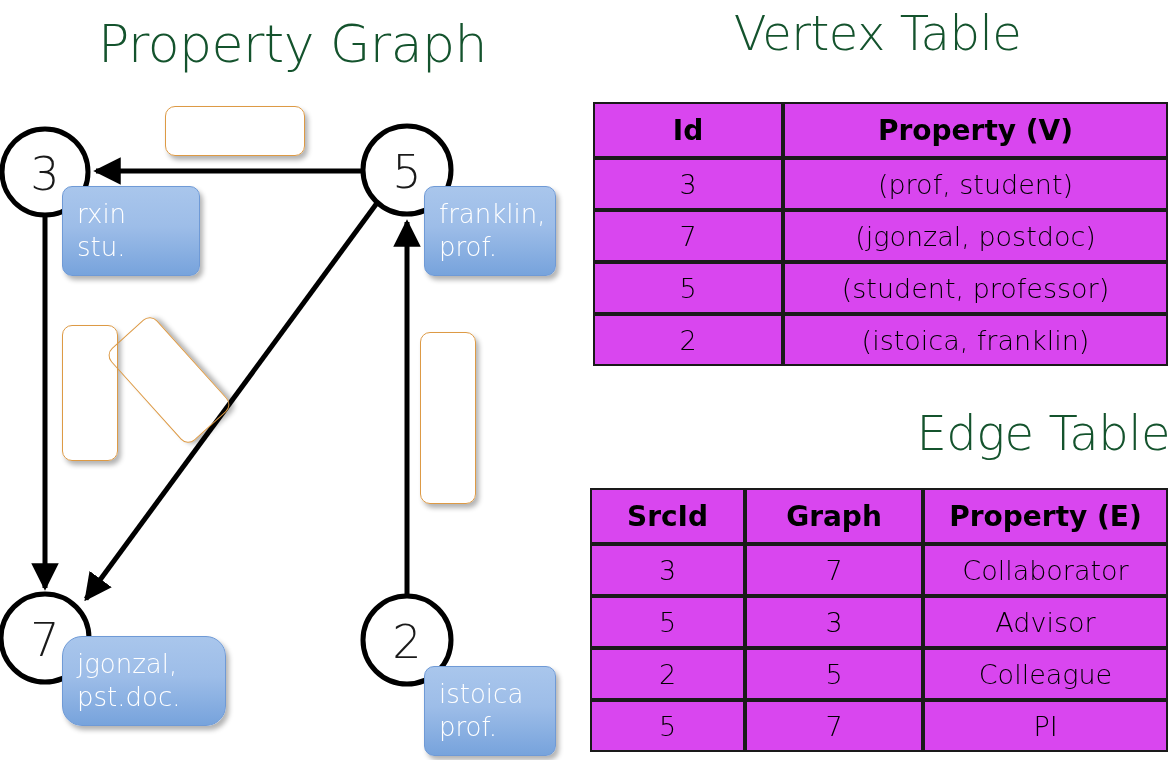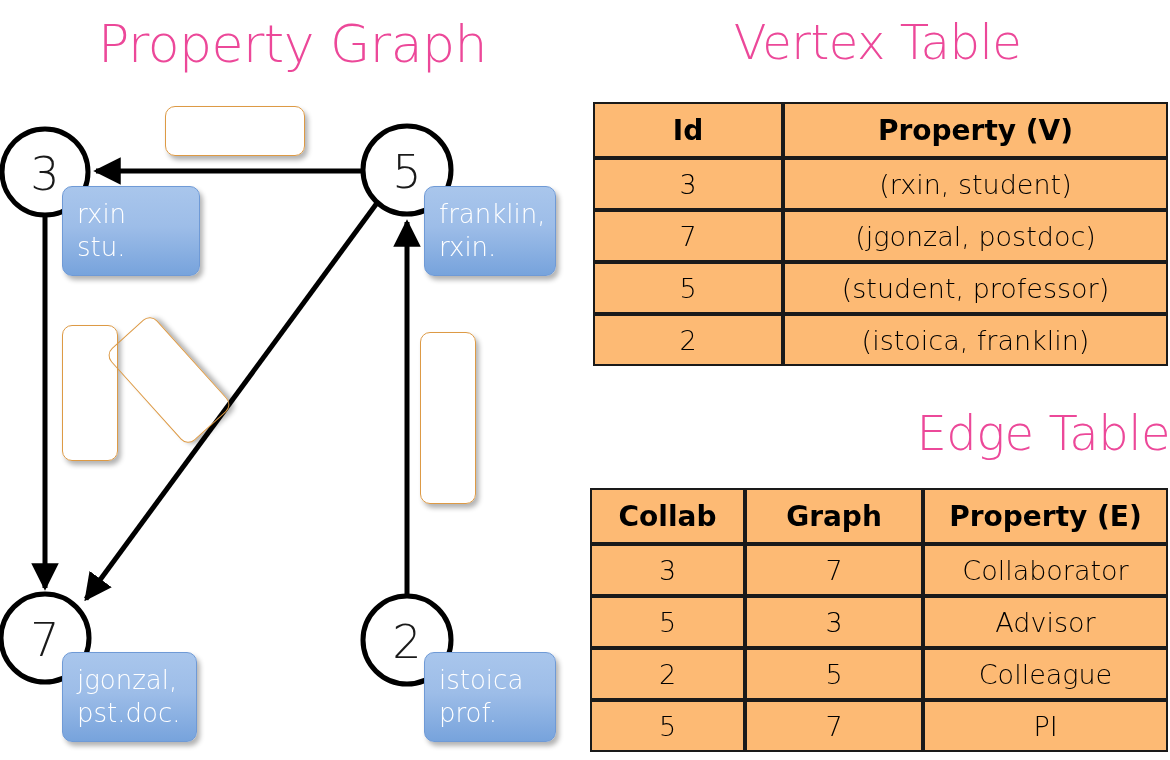--- a/index.html
+++ b/index.html
@@ -14,31 +14,31 @@
     overflow: hidden;
     font-family: "Liberation Sans", sans-serif;
     color: #000000;
   }
 
   
   .title {
     position: absolute;
     font-family: "DejaVu Sans", sans-serif;
     font-weight: 300;
-    color: #ec4899;
+    color: #14532d;
     letter-spacing: -0.5px;
     white-space: nowrap;
   }
   #title-property-graph {
     left: 0; top: 14px; width: 585px;
     text-align: center;
     font-size: 52px;
   }
   #title-vertex-table {
-    left: 585px; top: 14px; width: 585px;
+    left: 585px; top: 5px; width: 585px;
     text-align: center;
     font-size: 48px;
   }
   #title-edge-table {
     left: 585px; top: 405px; width: 585px;
     text-align: right;
     font-size: 48px;
   }
 
   
@@ -85,21 +85,21 @@
     background: linear-gradient(180deg, #efae5d 0%, #eaa css 0%, #e9a css 0%, #eeab58 40%, #e79f4a 100%);
     border: 1px solid #dd9a45;
     font-size: 27px;
     justify-content: center;
     text-align: center;
   }
 
   
   #chip-rxin      { left: 62px;  top: 186px; width: 138px; height: 90px; }
   #chip-franklin  { left: 424px; top: 186px; width: 132px; height: 90px; }
-  #chip-jgonzal   { left: 62px;  top: 652px; width: 135px; height: 90px; }
+  #chip-jgonzal   { left: 62px;  top: 636px; width: 164px; height: 90px; border-radius: 20px; }
   #chip-istoica   { left: 424px; top: 652px; width: 132px; height: 90px; }
 
   
   #chip-advisor {
     left: 165px; top: 106px; width: 140px; height: 50px;
   }
   #chip-collab {
     left: 62px; top: 325px; width: 56px; height: 136px;
     writing-mode: vertical-rl;
   }
@@ -123,21 +123,21 @@
     font-family: "DejaVu Sans", sans-serif;
     font-weight: 300;
   }
   table.grid td {
     border: 2px solid #1a1a1a;
     text-align: center;
     vertical-align: middle;
     font-size: 27px;
     padding: 0;
     height: 48px;
-    background: #fdba74;
+    background: #d946ef;
   }
   table.grid td.hdr {
     font-weight: 700;
     font-size: 28px;
     height: 52px;
   }
   td.prop-v { background: #d3dff0; }
   td.prop-e { background: #f6ddc3; margin-top: 6px; }
 
   #vertex-table {
@@ -183,26 +183,26 @@
     <text class="node-label" x="45" y="640">7</text>
 
     <circle cx="407" cy="640" r="44" fill="#ffffff" stroke="#000000" stroke-width="5"></circle>
     <text class="node-label" x="407" y="642">2</text>
   </svg>
 
   <div class="chip chip-blue" id="chip-rxin" style="white-space: pre-line;">rxin
 stu.</div>
 
   <div class="chip chip-blue" id="chip-franklin" style="white-space: pre-line;">franklin,
-rxin.</div>
+prof.</div>
 
   <div class="chip chip-blue" id="chip-jgonzal" style="white-space: pre-line;">jgonzal,
 pst.doc.</div>
 
-  <div class="chip chip-blue" id="chip-istoica" style="white-space: pre-line;">istoica
+  <div class="chip chip-blue" id="chip-istoica" style="white-space: pre-line; margin-top: 14px;">istoica
 prof.</div>
 
   <div class="chip chip-orange" id="chip-advisor">Advisor</div>
 
   <div class="chip chip-orange" id="chip-collab">Collab.</div>
 
   <div class="chip chip-orange" id="chip-pi">PI</div>
 
   <div class="chip chip-orange" id="chip-colleague">Colleague</div>
 </div>
@@ -212,21 +212,21 @@
       <col style="width:190px">
       <col style="width:385px">
     </colgroup>
   <tbody>
     <tr>
       <td class="hdr">Id</td>
       <td class="hdr prop-v">Property (V)</td>
     </tr>
     <tr>
       <td>3</td>
-      <td class="prop-v">(rxin, student)</td>
+      <td class="prop-v">(prof, student)</td>
     </tr>
     <tr>
       <td>7</td>
       <td class="prop-v">(jgonzal, postdoc)</td>
     </tr>
     <tr>
       <td>5</td>
       <td class="prop-v">(student, professor)</td>
     </tr>
     <tr>
@@ -237,21 +237,21 @@
 </table>
 
 <table class="grid" id="edge-table">
   <colgroup>
       <col style="width:155px">
       <col style="width:178px">
       <col style="width:245px">
     </colgroup>
   <tbody>
     <tr>
-      <td class="hdr">Collab</td>
+      <td class="hdr">SrcId</td>
       <td class="hdr">Graph</td>
       <td class="hdr prop-e">Property (E)</td>
     </tr>
     <tr>
       <td>3</td>
       <td>7</td>
       <td class="prop-e">Collaborator</td>
     </tr>
     <tr>
       <td>5</td>

